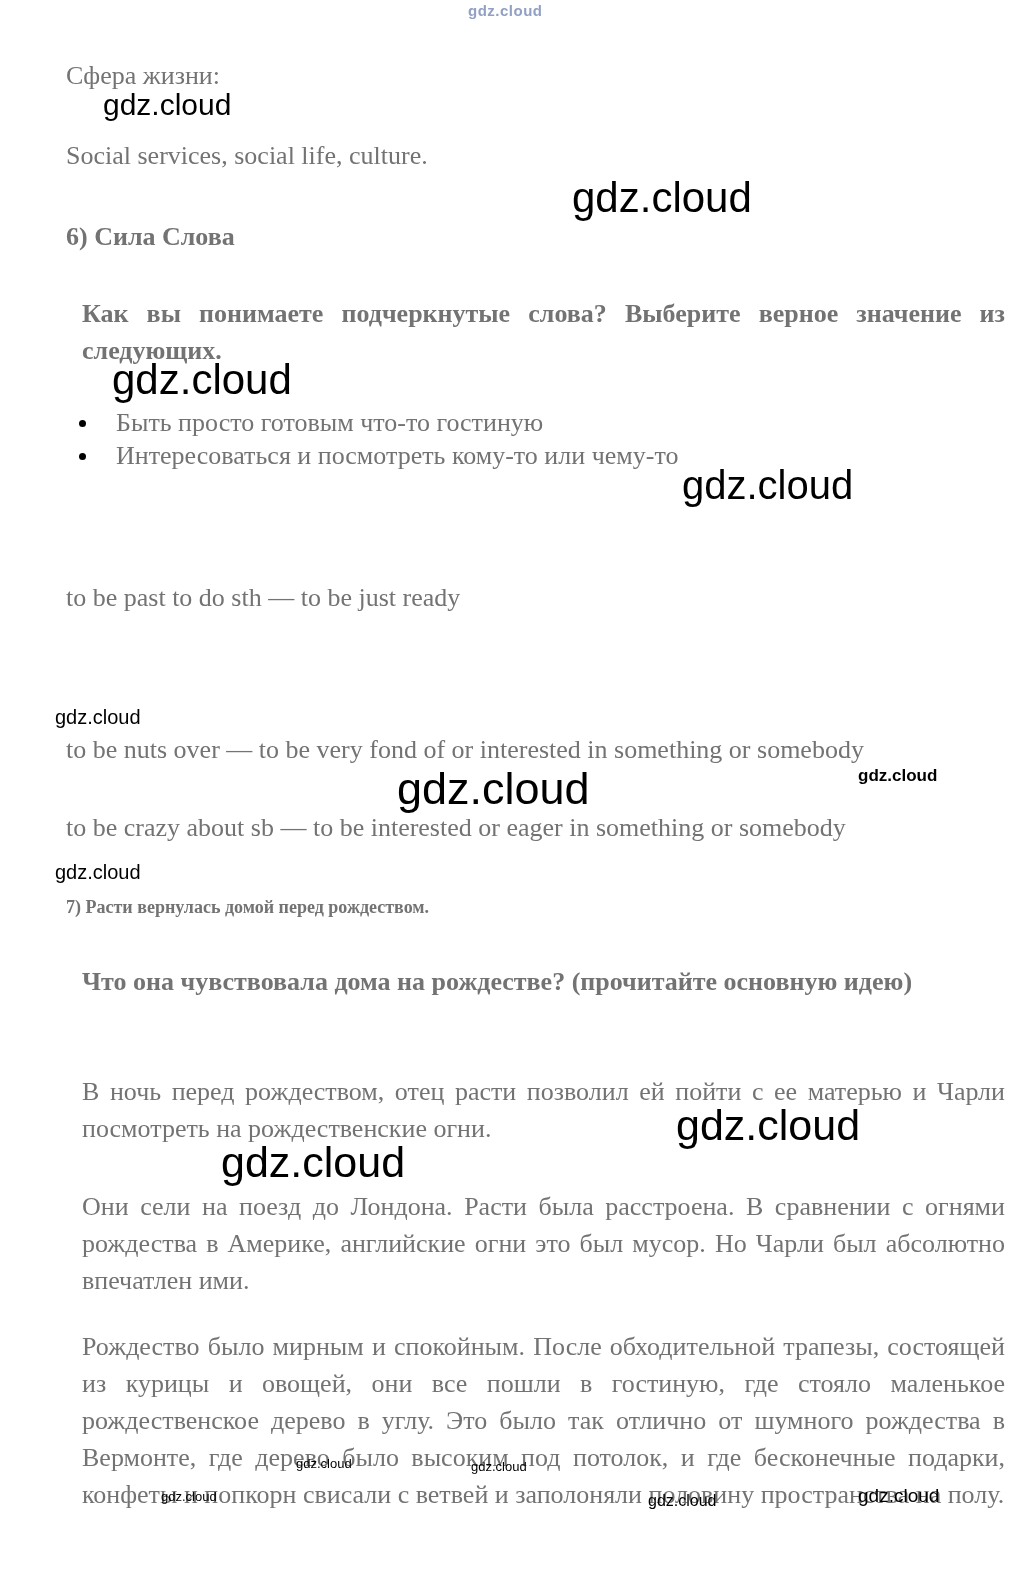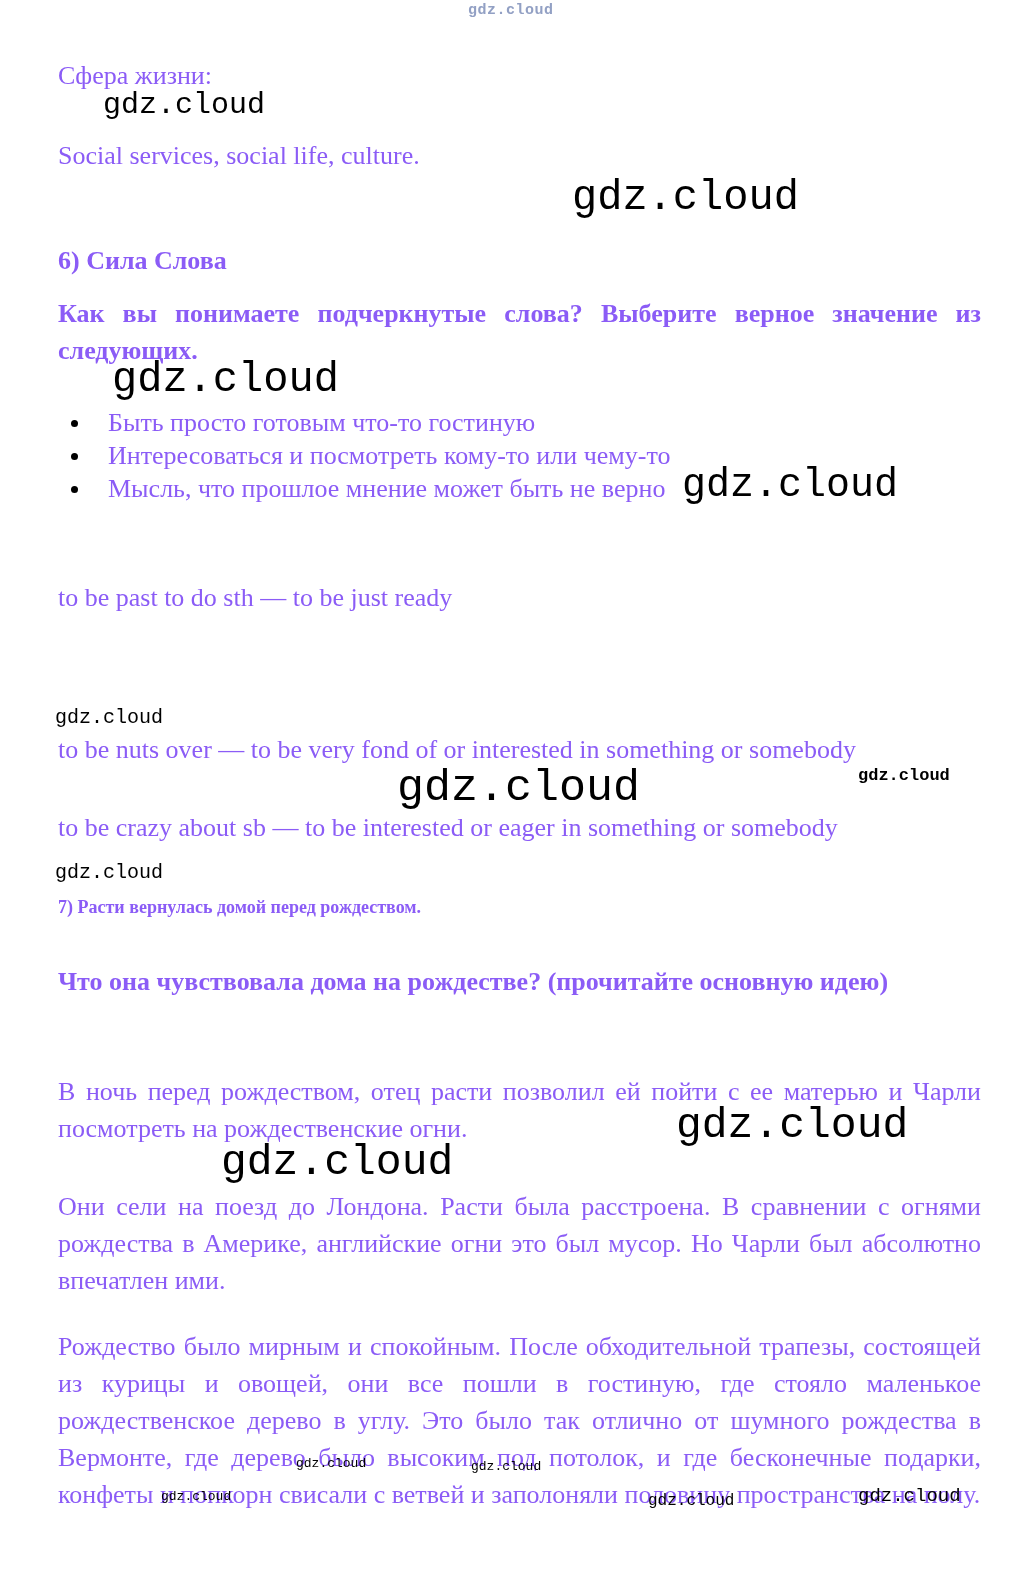--- a/index.html
+++ b/index.html
@@ -9,85 +9,81 @@
     position: relative;
     width: 1033px;
     height: 1583px;
     background: #ffffff;
     color: #000000;
     overflow: hidden;
     margin: 0 auto;
   }
   .block {
     position: absolute;
-    left: 58px;
+    left: 66px;
     width: 923px;
     font-size: 26px;
     line-height: 37px;
-    color: #8b5cf6;
+    color: #737373;
   }
   .single { line-height: 30px; }
-  .justify { text-align: justify; }
+  .justify { text-align: justify; margin-left: 16px; }
   .bold { font-weight: 700; }
   .bullets { list-style: none; }
   .bullets li {
     position: relative;
     padding-left: 50px;
     line-height: 33px;
     font-size: 26px;
   }
   .bullets li .dot {
     position: absolute;
     left: 13px;
     top: 14px;
     width: 7px;
     height: 7px;
     border-radius: 50%;
     background: #000000;
     display: inline-block;
   }
   .wm {
     position: absolute;
-    font-family: Liberation Mono, monospace;
+    font-family: Liberation Sans, sans-serif;
     color: #000000;
     white-space: nowrap;
     font-weight: 400;
   }
   .wm-top {
     color: #92a0c4;
     font-weight: 600;
     letter-spacing: 0.5px;
   }
   .wm-bold { font-weight: 700; }
 </style>
 </head>
 <body>
 
 <div class="page">
 
   <p class="block single" style="top:61px">Сфера жизни:</p>
 
   <p class="block single" style="top:141px">Social services, social life, culture.</p>
 
-  <h2 class="block single bold" style="top:222px; font-size:26px;margin-top:24px;">6) Сила Слова</h2>
+  <h2 class="block single bold" style="top:222px; font-size:26px;">6) Сила Слова</h2>
 
   <p class="block bold justify" style="top:295px">Как вы понимаете подчеркнутые слова? Выберите верное значение из следующих.</p>
 
   <ul class="block bullets" style="top:406px">
     <li>
       <span class="dot"></span>
       <span>Быть просто готовым что-то гостиную</span>
     </li>
     <li>
       <span class="dot"></span>
       <span>Интересоваться и посмотреть кому-то или чему-то</span>
-    </li>
-    <li>
-      <span class="dot"></span>
-      <span>Мысль, что прошлое мнение может быть не верно</span>
     </li>
   </ul>
 
   <p class="block single" style="top:583px">to be past to do sth — to be just ready</p>
 
 
   <p class="block single" style="top:735px">to be nuts over — to be very fond of or interested in something or somebody</p>
 
   <p class="block single" style="top:813px">to be crazy about sb — to be interested or eager in something or somebody</p>
 

